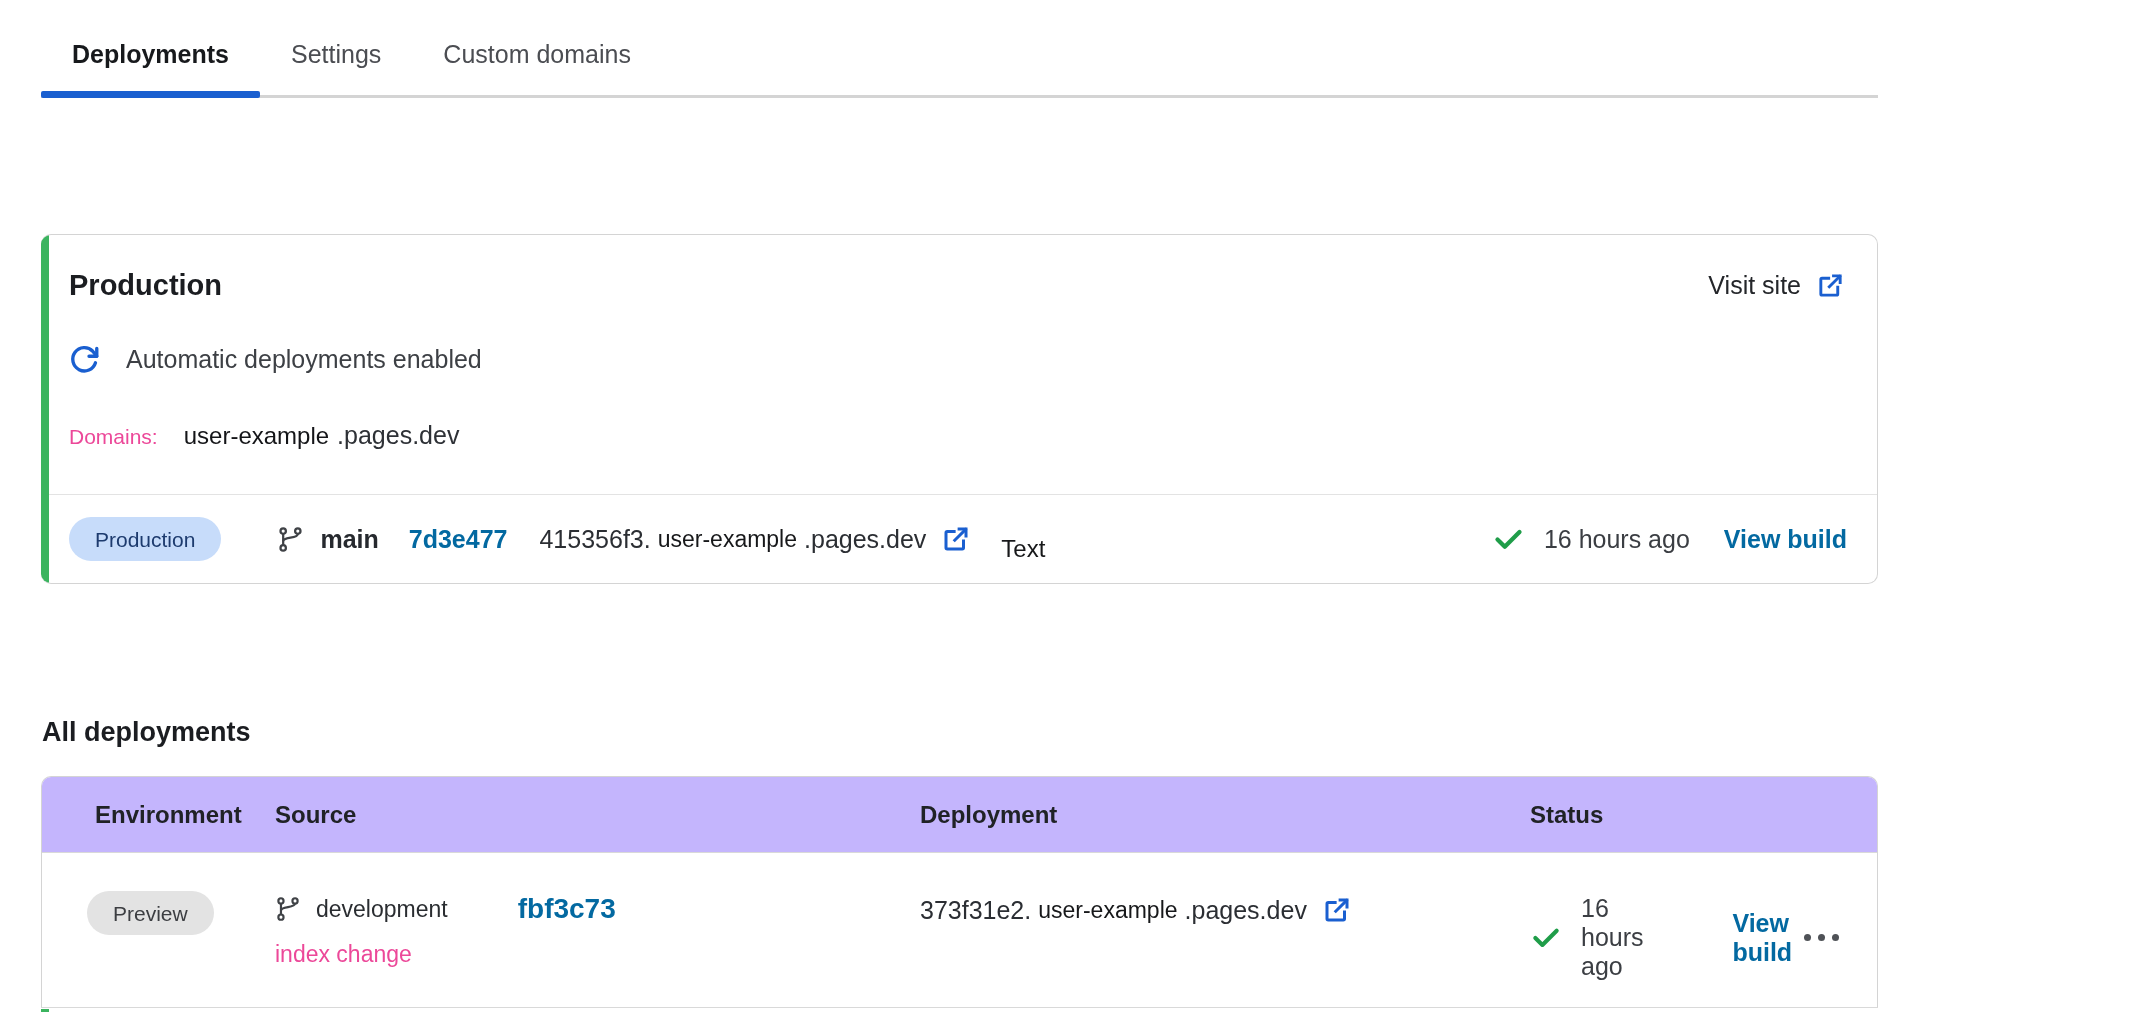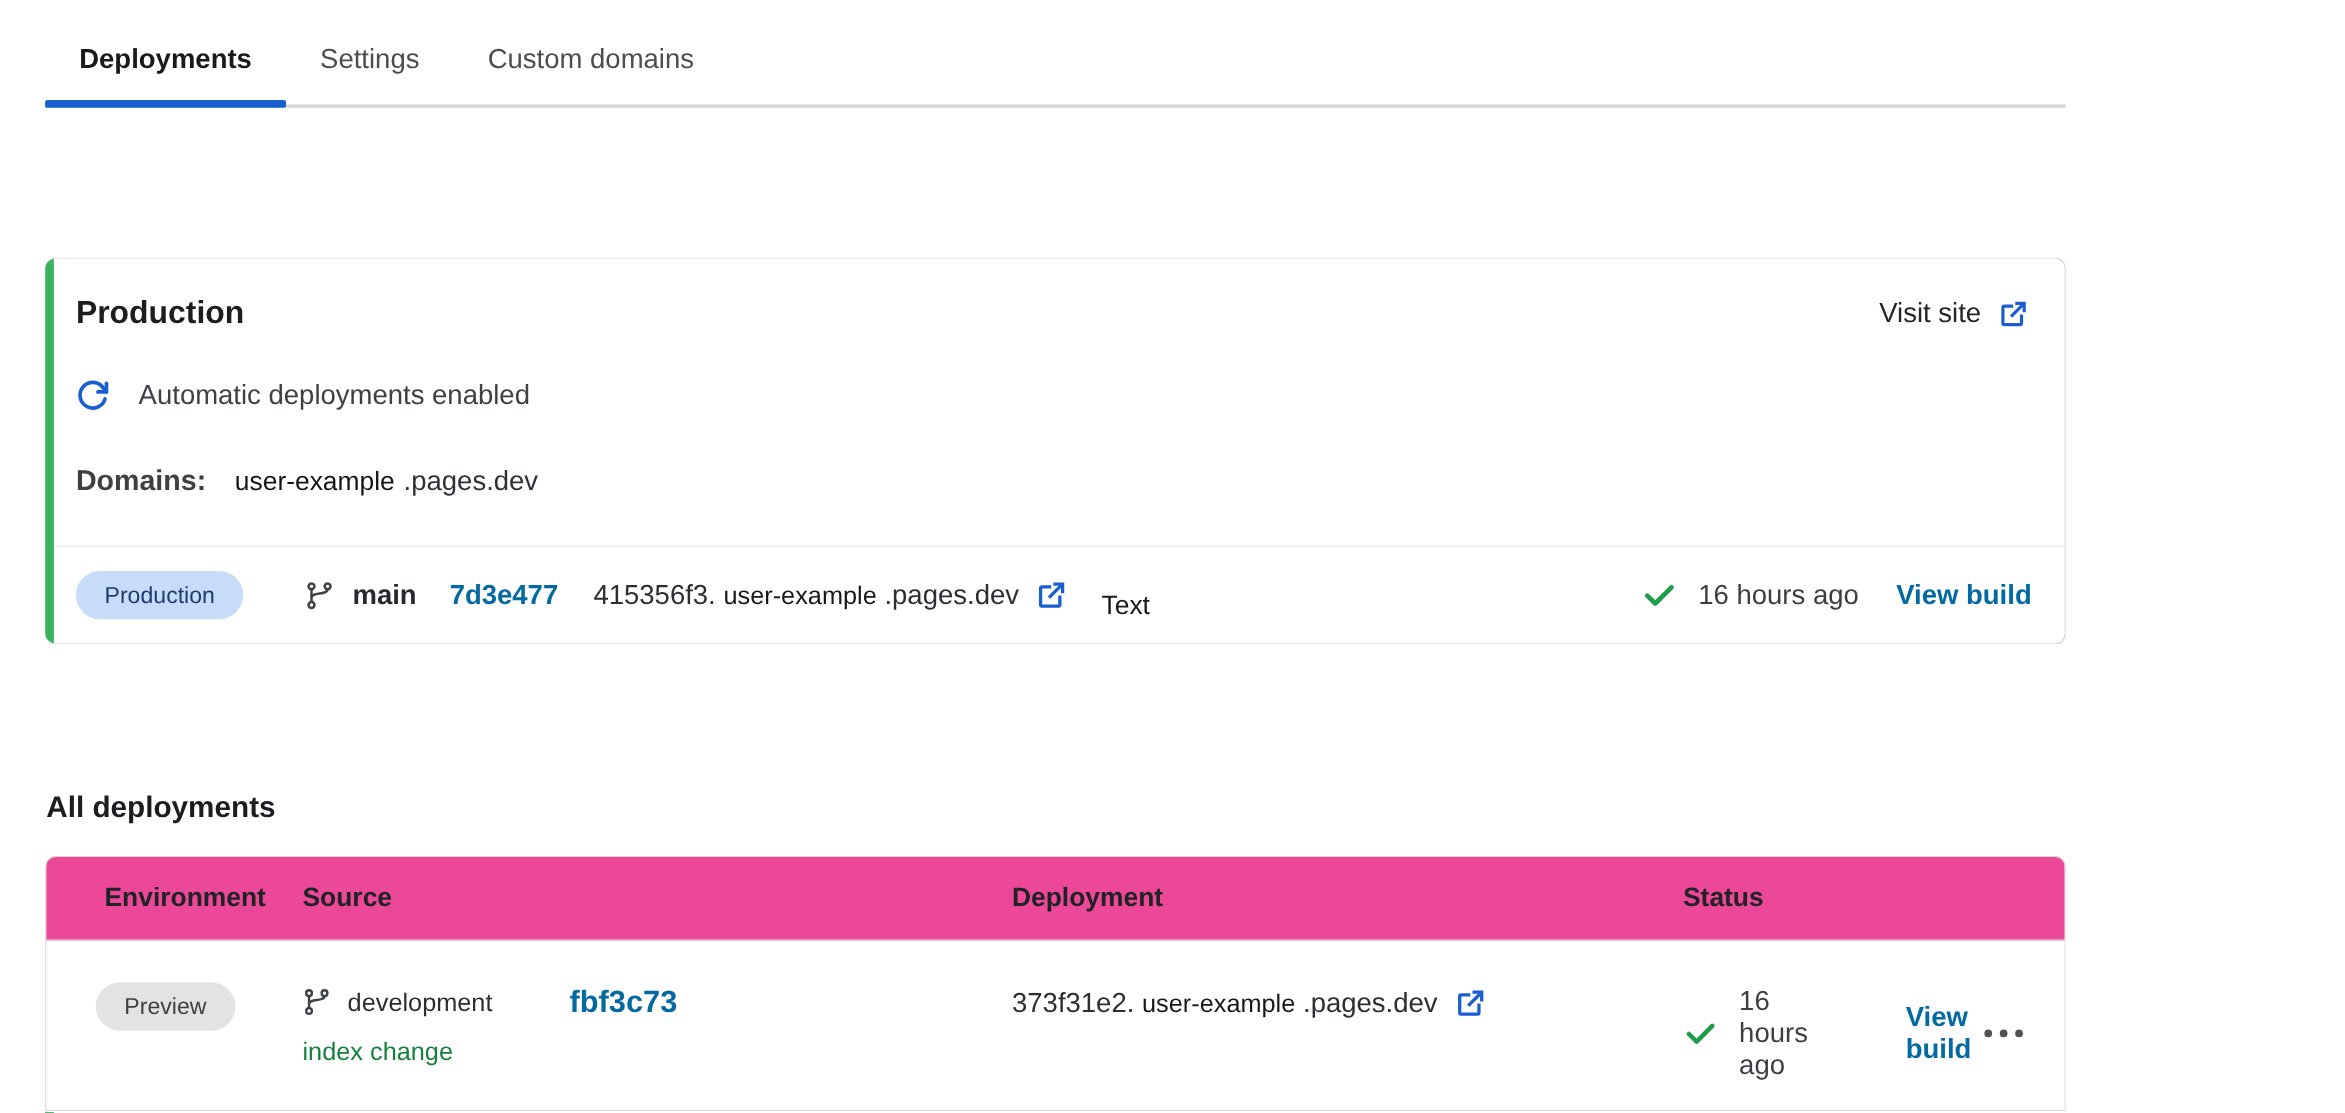--- a/index.html
+++ b/index.html
@@ -15,21 +15,21 @@
 
   
   .prod-card { margin: 136px 42px 0 41px; border: 1px solid #d4d4d4; border-left: none; border-radius: 10px; position: relative; overflow: hidden; }
   .green-bar { position: absolute; left: 0; top: 0; bottom: 0; width: 8px; background: #3bb45f; }
   .card-body { padding: 34px 32px 44px 28px; }
   .card-head { display: flex; justify-content: space-between; align-items: center; }
   .card-title { font-size: 29px; font-weight: 600; color: #1b1d21; }
   .visit-site { display: flex; align-items: center; gap: 15px; font-size: 25px; font-weight: 500; color: #24262a; cursor: pointer; }
   .auto-row { margin-top: 42px; display: flex; align-items: center; gap: 26px; font-size: 25px; color: #3d4045; }
   .domains-row { margin-top: 46px; display: flex; align-items: baseline; }
-  .domains-label { font-size: 26px; font-weight: 700; color: #404040; }
+  .domains-label { font-size: 21px; font-weight: 400; color: #ec4899; }
   .domain-name { margin-left: 26px; font-size: 24px; color: #141518; }
   .domain-suffix { margin-left: 8px; font-size: 25px; color: #2e3136; }
   .card-divider { border-top: 1px solid #e3e3e3; }
   .prod-row { display: flex; align-items: center; height: 88px; padding: 0 30px 0 28px; }
 
   .badge { display: inline-block; border-radius: 999px; font-size: 21px; line-height: 1; padding: 12px 26px 11px; white-space: nowrap; }
   .badge.production { background: #c7dcfa; color: #1d3b6e; }
   .badge.preview { background: #e3e3e3; color: #3c3e42; }
 
   .branch-group { margin-left: 56px; display: flex; align-items: center; gap: 16px; }
@@ -43,32 +43,32 @@
   .ext-icon { margin-left: 15px; display: inline-flex; cursor: pointer; }
   .note-text { margin-left: 30px; margin-top: 20px; font-size: 24px; color: #17181a; }
 
   .right-group { margin-left: auto; display: flex; align-items: center; }
   .status-time { display: flex; align-items: center; gap: 19px; font-size: 25px; color: #3b3e43; }
   .view-build { font-size: 25px; margin-left: 34px; }
 
   
   .section-heading { margin: 133px 42px 0 42px; font-size: 27px; font-weight: 600; color: #1b1d21; }
   .deploy-table { margin: 28px 42px 0 41px; border: 1px solid #d4d4d4; border-bottom: none; border-radius: 10px 10px 0 0; overflow: hidden; }
-  .table-header { display: flex; align-items: center; height: 76px; background: #ec4899; border-bottom: 1px solid #d9d9d9; font-size: 24px; font-weight: 600; color: #202226; }
+  .table-header { display: flex; align-items: center; height: 76px; background: #c4b5fd; border-bottom: 1px solid #d9d9d9; font-size: 24px; font-weight: 600; color: #202226; }
   .col-env { width: 233px; padding-left: 53px; }
   .col-source { width: 645px; }
   .col-deploy { width: 610px; }
   .col-status { flex: 1; }
   .table-row { display: flex; align-items: flex-start; padding: 38px 0 26px; }
   .row-env { width: 233px; padding-left: 45px; }
   .row-source { width: 645px; padding-top: 2px; }
   .source-line1 { display: flex; align-items: center; }
   .source-branch { margin-left: 15px; font-size: 23px; color: #2a2d31; }
   .source-commit { margin-left: 70px; font-size: 28px; }
-  .commit-msg { margin-top: 16px; font-size: 23px; color: #15803d; }
+  .commit-msg { margin-top: 16px; font-size: 23px; color: #ec4899; }
   .row-deploy { width: 610px; padding-top: 4px; }
   .row-status { flex: 1; display: flex; align-items: center; padding-top: 3px; padding-right: 38px; }
   .row-status .view-build { margin-left: 88px; }
   .overflow-menu { margin-left: auto; display: flex; gap: 7px; cursor: pointer; padding: 10px 0; }
   .overflow-menu .dot { width: 7px; height: 7px; border-radius: 50%; background: #4f5257; }
 
   .table-bottom-divider { margin: 0 42px 0 41px; border-top: 1px solid #d9d9d9; position: relative; }
   .next-row-sliver { position: absolute; left: 0; top: 1px; width: 8px; height: 8px; background: #3bb45f; }
 
   svg { display: block; }

